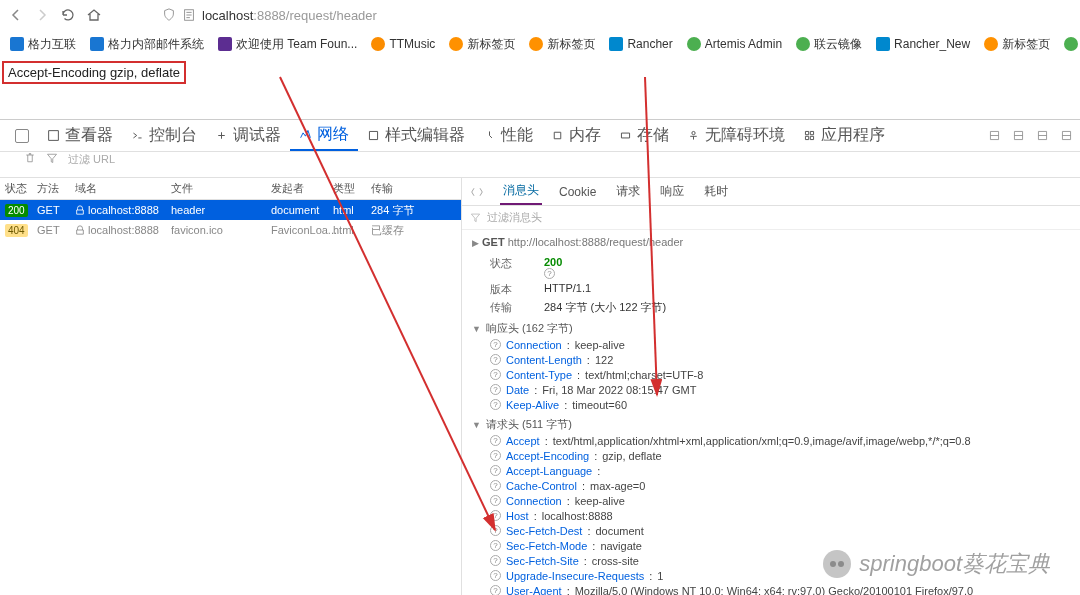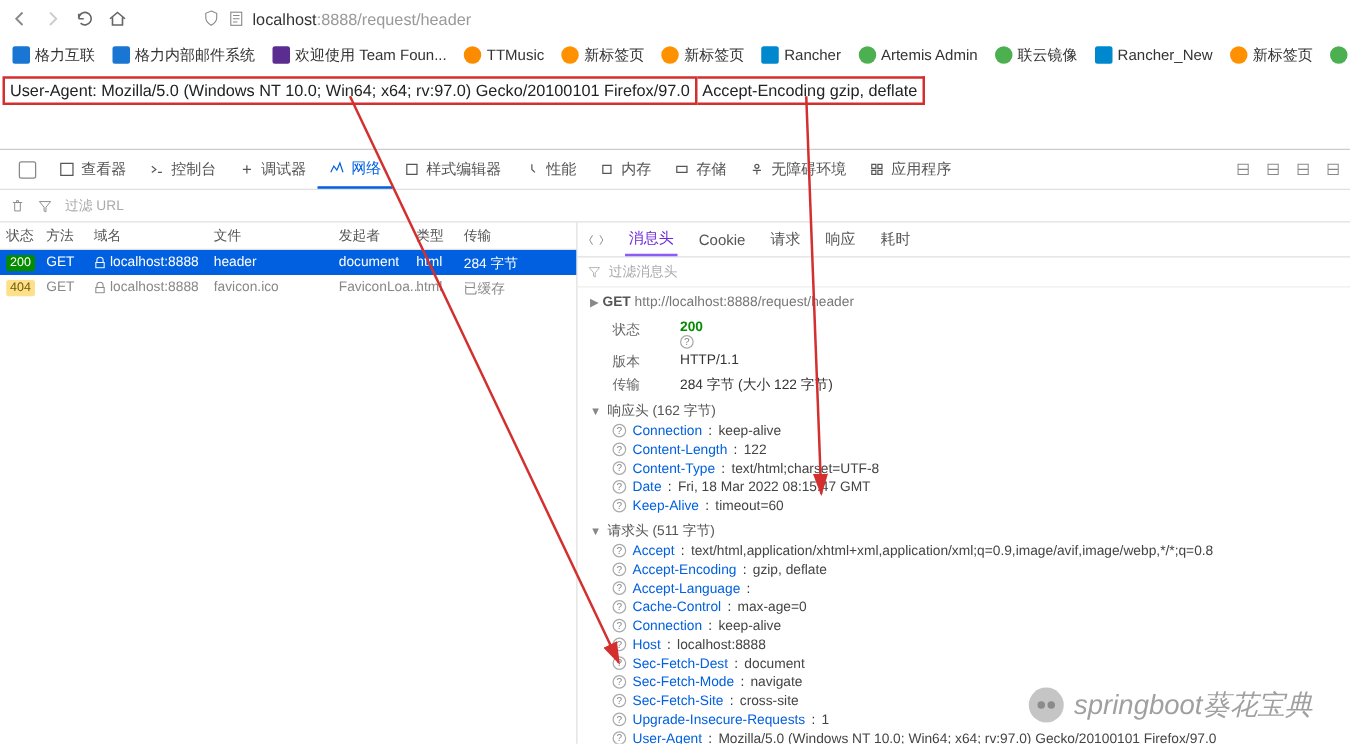--- a/index.html
+++ b/index.html
@@ -23,27 +23,27 @@
 .bm-r { background: #0088ce; }
 .bm-g { background: #4caf50; border-radius: 50%; }
 
 
 .hl-row { display: flex; padding: 3px 2px; }
 .hl-box { border: 2px solid #d32f2f; padding: 2px 4px; font-size: 13px; color: #222; }
 .hl-box + .hl-box { border-left: none; }
 
 
 .devtools { border-top: 1px solid #ccc; margin-top: 32px; }
-.dt-tabs { display: flex; align-items: center; height: 32px; border-bottom: 1px solid #e0e0e0; padding: 0 6px; gap: 0; font-size: 12px; }
+.dt-tabs { display: flex; align-items: center; height: 32px; border-bottom: 1px solid #e0e0e0; padding: 0 6px; gap: 0; font-size: 16px; }
 .dt-tab { display: flex; align-items: center; gap: 5px; padding: 0 9px; height: 100%; color: #555; cursor: pointer; }
 .dt-tab.active { color: #0060df; border-bottom: 2px solid #0060df; }
 .dt-right { margin-left: auto; display: flex; gap: 8px; }
 .icon-sq { width: 14px; height: 14px; border: 1px solid #888; border-radius: 2px; }
 
-.dt-filter { display: flex; align-items: center; height: 26px; border-bottom: 1px solid #e0e0e0; padding: 0 8px; gap: 10px; color: #666; font-size: 11px; }
+.dt-filter { display: flex; align-items: flex-start; height: 26px; border-bottom: 1px solid #e0e0e0; padding: 0 24px; gap: 10px; color: #666; font-size: 11px; }
 .filter-input { flex: 1; max-width: 430px; color: #aaa; }
 
 .dt-body { display: flex; height: 430px; }
 .dt-left { width: 462px; border-right: 1px solid #e0e0e0; display: flex; flex-direction: column; }
 .dt-right-panel { flex: 1; display: flex; flex-direction: column; overflow: hidden; }
 
 
 .tbl-head { display: flex; height: 22px; border-bottom: 1px solid #e0e0e0; font-size: 11px; color: #555; align-items: center; }
 .tbl-head > div, .tbl-row > div { padding: 0 5px; }
 .c-status { width: 32px; }
@@ -57,21 +57,21 @@
 .tbl-row.sel { background: #0060df; color: #fff; }
 .tbl-row.alt { color: #888; }
 .badge { font-size: 10px; padding: 1px 3px; border-radius: 2px; background: #058b00; color: #fff; }
 .badge.warn { background: #ffe08a; color: #6d5900; }
 .lock { width: 10px; display: inline-flex; }
 .lock svg { width: 10px; height: 10px; }
 
 
 .det-tabs { display: flex; align-items: center; height: 28px; border-bottom: 1px solid #e0e0e0; padding: 0 6px; gap: 14px; font-size: 12px; }
 .det-tab { padding: 0 3px; height: 100%; display: flex; align-items: center; color: #555; cursor: pointer; }
-.det-tab.active { color: #6d28d9; border-bottom: 2px solid #8b5cf6; }
+.det-tab.active { color: #0369a1; border-bottom: 2px solid #701a75; }
 .det-filter { height: 24px; display: flex; align-items: center; padding: 0 8px; color: #aaa; font-size: 11px; border-bottom: 1px solid #eee; gap: 6px; }
 .det-body { padding: 6px 10px; font-size: 11px; overflow: auto; flex: 1; }
 .summary-line { color: #555; margin-bottom: 8px; }
 .summary-line .url { color: #777; }
 .kv { display: flex; margin: 3px 0 3px 18px; }
 .kv-k { width: 54px; color: #666; }
 .kv-v { color: #333; }
 .ok { color: #058b00; font-weight: bold; }
 .section { margin: 6px 0 3px 0; color: #555; display: flex; align-items: center; gap: 5px; }
 .tri { color: #888; font-size: 9px; }
@@ -168,21 +168,20 @@
     <div class="bm">
       <span class="bm-icon bm-f"></span>
       <span>新标签页</span>
     </div>
     <div class="bm">
       <span class="bm-icon bm-g"></span>
     </div>
   </div>
 
 <div class="hl-row">
-  <div class="hl-box">User-Agent: Mozilla/5.0 (Windows NT 10.0; Win64; x64; rv:97.0) Gecko/20100101 Firefox/97.0</div>
   <div class="hl-box">Accept-Encoding gzip, deflate</div>
 </div>
 
 <div class="devtools">
   <div class="dt-tabs" id="dt-tabs">
     <div class="dt-tab">
         <span class="icon-sq"></span>
       </div>
   <div class="dt-tab">
         <svg width="13" height="13" viewBox="0 0 16 16">

